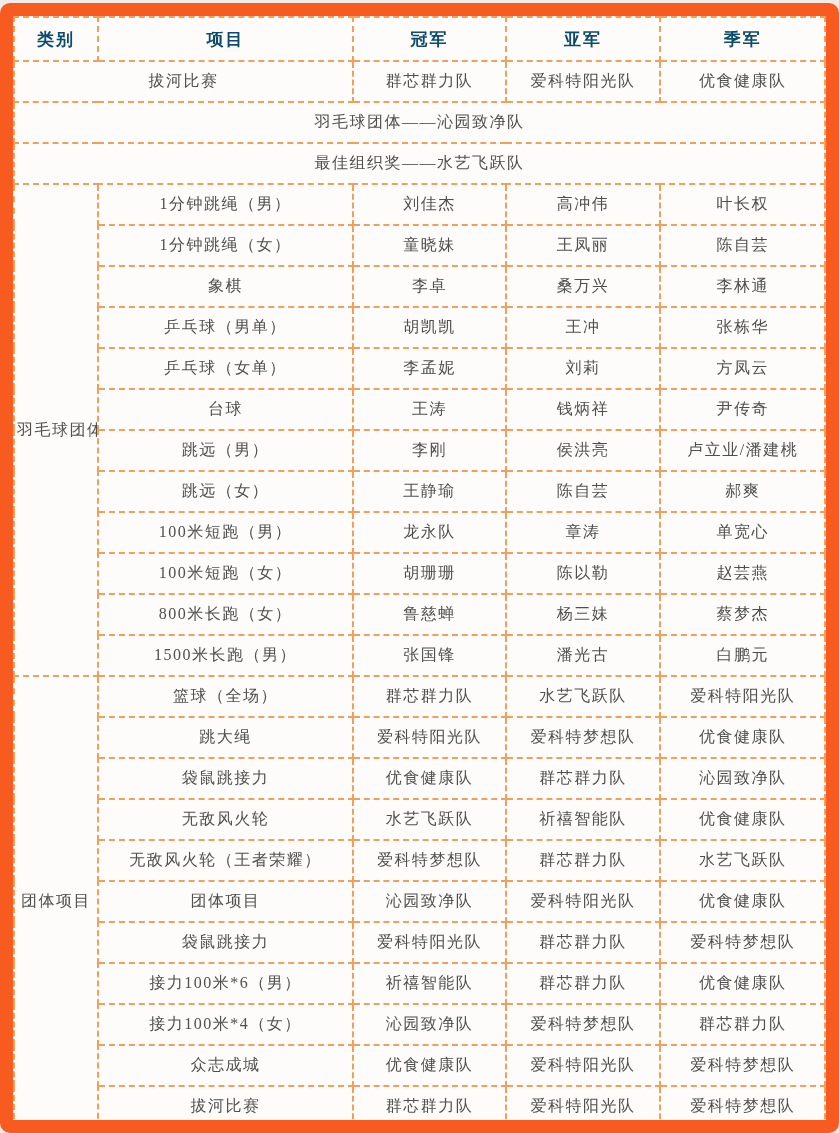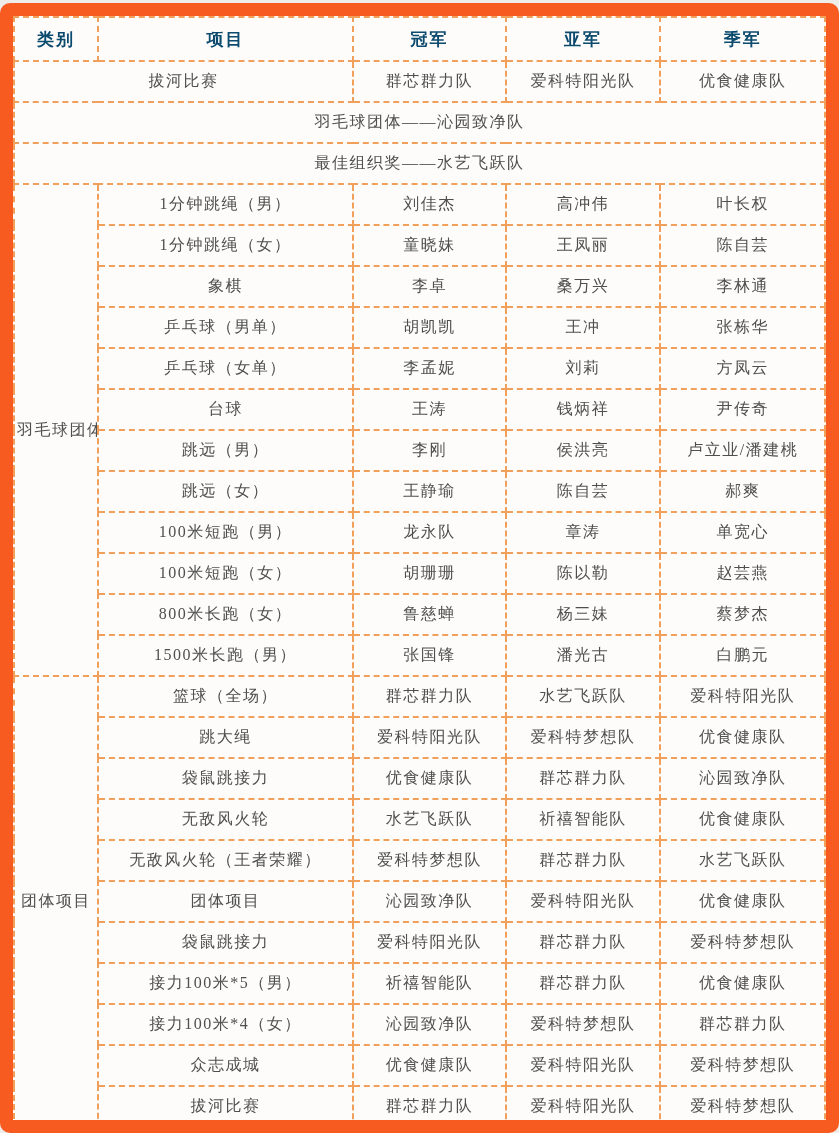--- a/index.html
+++ b/index.html
@@ -198,21 +198,21 @@
           <td>爱科特阳光队</td>
           <td>优食健康队</td>
         </tr>
         <tr>
           <td>袋鼠跳接力</td>
           <td>爱科特阳光队</td>
           <td>群芯群力队</td>
           <td>爱科特梦想队</td>
         </tr>
         <tr>
-          <td>接力100米*5（男）</td>
+          <td>接力100米*6（男）</td>
           <td>祈禧智能队</td>
           <td>群芯群力队</td>
           <td>优食健康队</td>
         </tr>
         <tr>
           <td>接力100米*4（女）</td>
           <td>沁园致净队</td>
           <td>爱科特梦想队</td>
           <td>群芯群力队</td>
         </tr>

